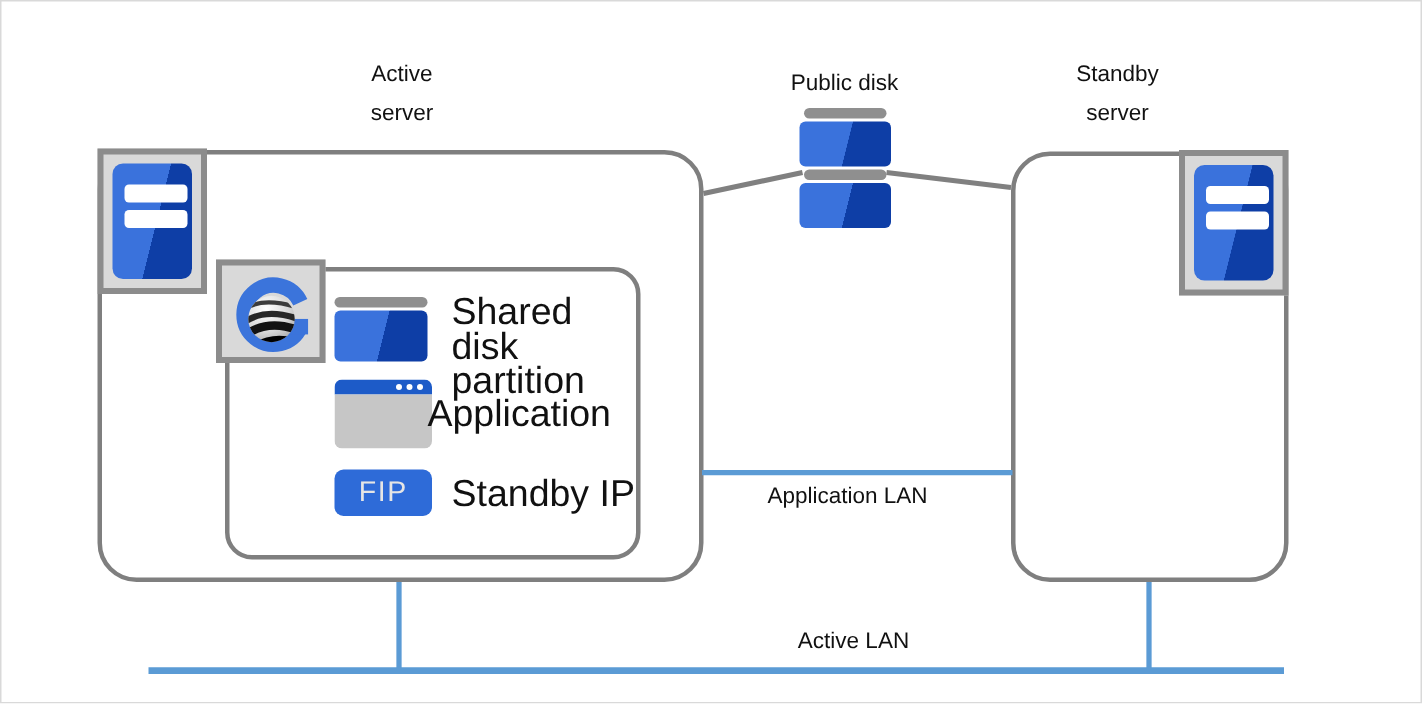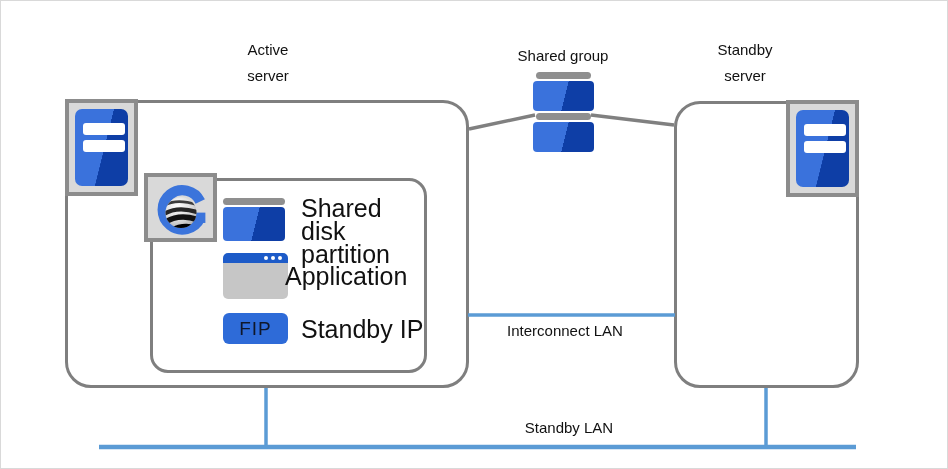--- a/index.html
+++ b/index.html
@@ -129,21 +129,21 @@
     left: 0; top: 10px; right: 0; bottom: 0;
     background: #c6c6c6;
   }
 
   
   .fip-chip {
     position: absolute;
     width: 65px; height: 31px;
     border-radius: 6px;
     background: #2e6bd8;
-    color: #0f172a;
+    color: #e5e5e5;
     font-size: 19px;
     line-height: 31px;
     text-align: center;
     letter-spacing: 1px;
   }
 
   svg.lines { position: absolute; left: 0; top: 0; pointer-events: none; }
   svg.icon  { position: absolute; display: block; }
 </style>
 </head>
@@ -180,28 +180,28 @@
     <line x1="534" y1="114" x2="468" y2="128" stroke="#808080" stroke-width="3.5"></line>
     <line x1="590" y1="114" x2="673" y2="124" stroke="#808080" stroke-width="3.5"></line>
     <line x1="467" y1="314" x2="674" y2="314" stroke="#5b9bd5" stroke-width="3.5"></line>
     <line x1="265" y1="387" x2="265" y2="446" stroke="#5b9bd5" stroke-width="3.5"></line>
     <line x1="765" y1="387" x2="765" y2="446" stroke="#5b9bd5" stroke-width="3.5"></line>
     <line x1="98" y1="446" x2="855" y2="446" stroke="#5b9bd5" stroke-width="4.5"></line>
   </svg>
 
   <div class="lbl" style="left:267px; top:36px; width:84px;">Active server</div>
 
-  <div class="lbl nowrap" style="left:562px; top:42px;">Shared group</div>
+  <div class="lbl nowrap" style="left:562px; top:42px;">Public disk</div>
 
   <div class="lbl" style="left:744px; top:36px; width:94px;">Standby server</div>
 
 
-  <div class="lbl" style="left:564px; top:318px; width:124px; line-height:23px;">Interconnect LAN</div>
-
-  <div class="lbl nowrap" style="left:568px; top:414px;">Standby LAN</div>
+  <div class="lbl" style="left:564px; top:318px; width:124px; line-height:23px;">Application LAN</div>
+
+  <div class="lbl nowrap" style="left:568px; top:414px;">Active LAN</div>
 
   <div class="plate" style="left:64px; top:98px; width:73px; height:97px;">
     <div class="server-inner">
       <div class="server-bar" style="top:14px;"></div>
       <div class="server-bar" style="top:31px;"></div>
     </div>
   </div>
 
   <div class="plate" style="left:785px; top:99px; width:73px; height:97px;">
     <div class="server-inner">

